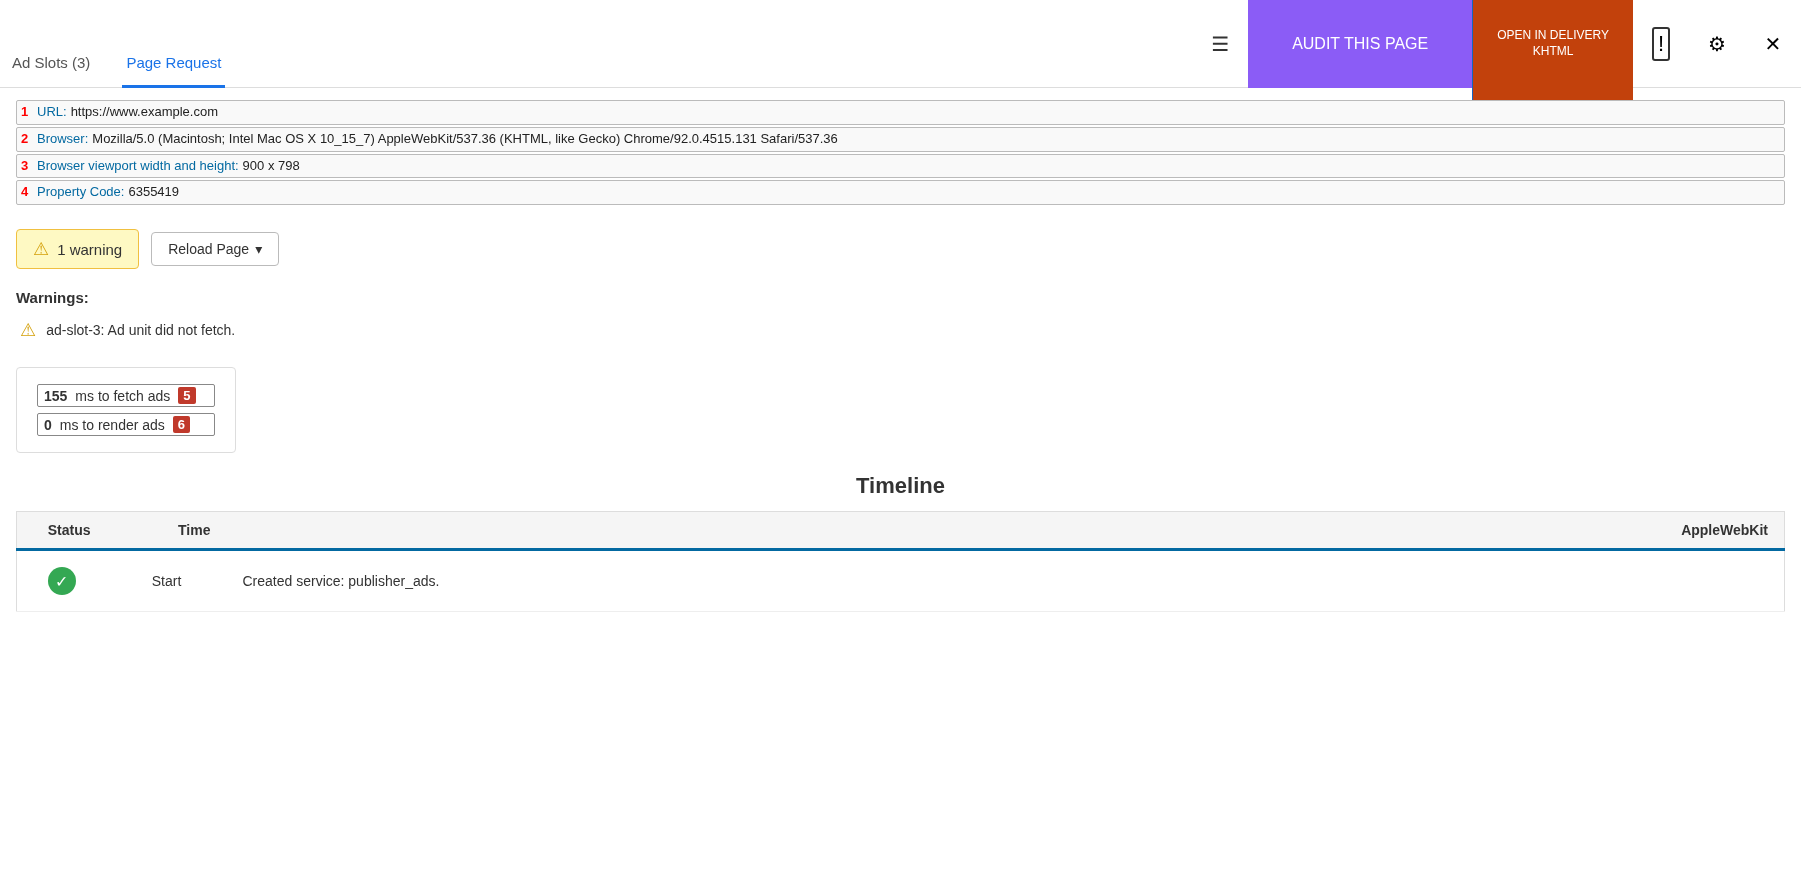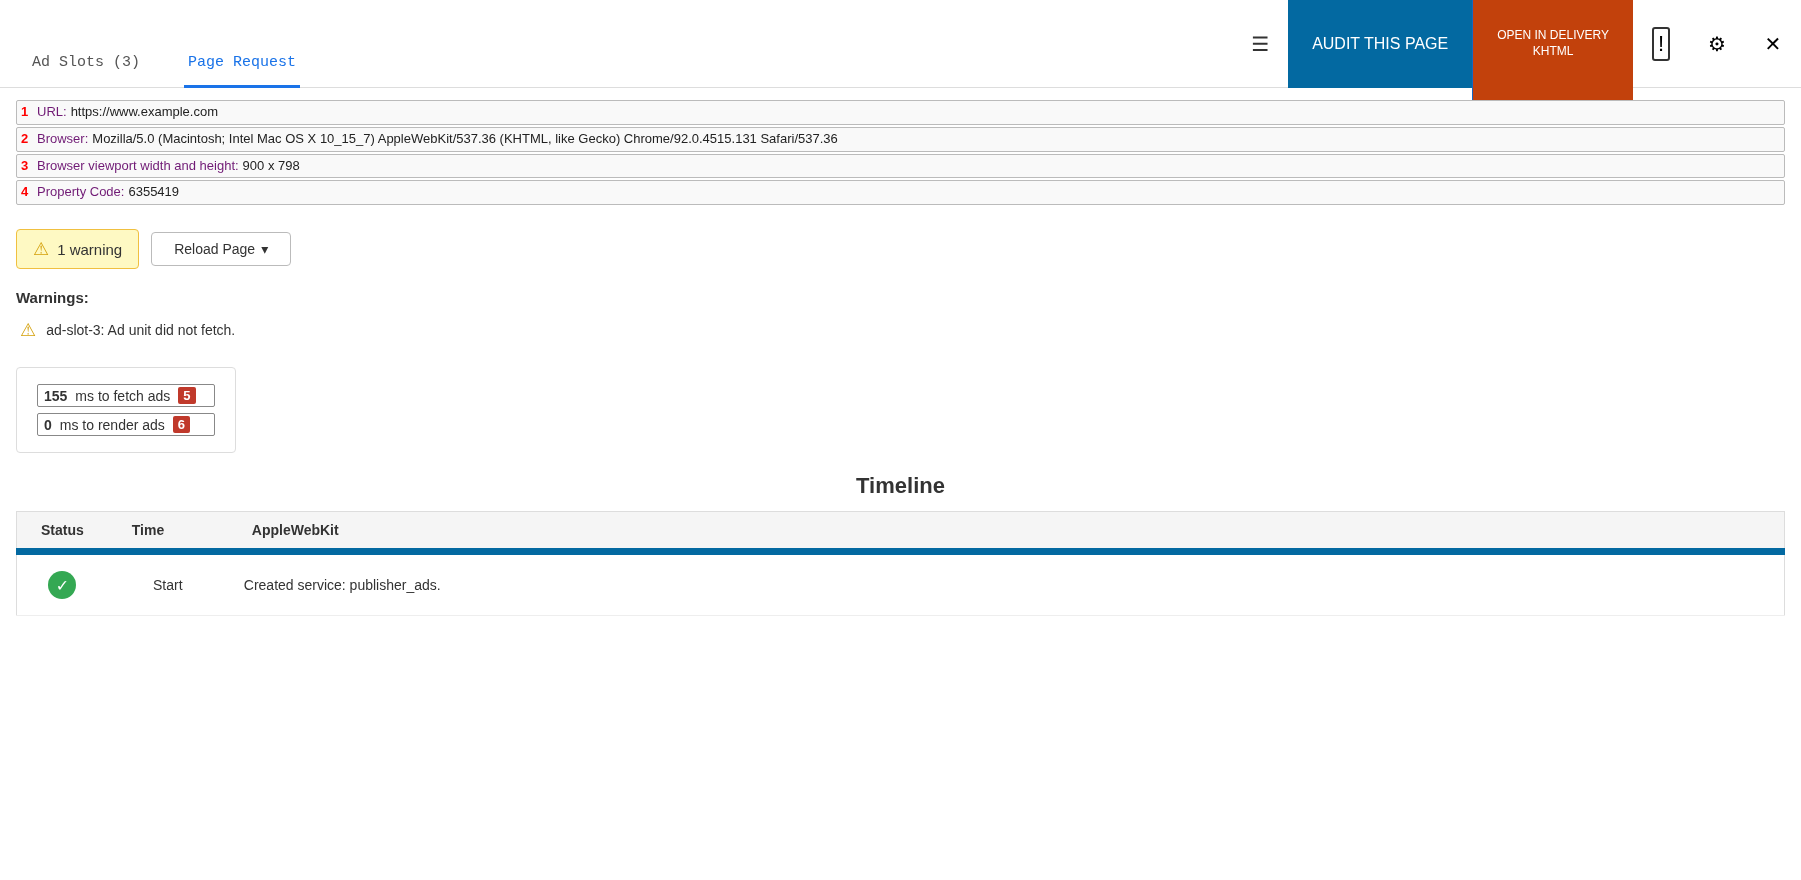--- a/index.html
+++ b/index.html
@@ -9,24 +9,23 @@
     .header {
       display: flex;
       align-items: stretch;
       border-bottom: 1px solid #ddd;
       height: 88px;
       position: relative;
     }
     .tabs {
       display: flex;
       align-items: flex-end;
-      padding: 0 28px;
-      gap: 40px;
+      padding: 0 8px;
+      gap: 28px;
       flex: 1;
-      font-family: Liberation Mono, monospace;
     }
     .tab {
       padding: 8px 4px 14px 4px;
       cursor: pointer;
       font-size: 15px;
       color: #555;
       border-bottom: 3px solid transparent;
       margin-bottom: -1px;
       white-space: nowrap;
     }
@@ -43,24 +42,24 @@
     .hamburger-btn {
       display: flex;
       align-items: center;
       justify-content: center;
       width: 56px;
       height: 88px;
       cursor: pointer;
       font-size: 20px;
     }
     .audit-btn {
-      background: #0369a1;
+      background: #8b5cf6;
       color: #fff;
       border: none;
-      padding: 0 24px;
+      padding: 0 44px;
       font-size: 16px;
       font-weight: 500;
       cursor: pointer;
       height: 88px;
       white-space: nowrap;
     }
     .delivery-btn {
       background: #c2410c;
       color: #fff;
       border: none;
@@ -103,21 +102,21 @@
       padding: 1px 4px;
       background: #f9f9f9;
     }
     .row-num {
       color: red;
       font-weight: bold;
       margin-right: 4px;
       min-width: 12px;
     }
     .row-label {
-      color: #701a75;
+      color: #0369a1;
       margin-right: 4px;
     }
     .row-value {
       color: #222;
     }
 
     
     .warning-section {
       display: flex;
       align-items: center;
@@ -138,21 +137,21 @@
     }
     .warning-icon-badge {
       font-size: 18px;
     }
     .reload-btn {
       display: flex;
       align-items: center;
       gap: 6px;
       border: 1px solid #bbb;
       border-radius: 4px;
-      padding: 8px 22px;
+      padding: 8px 16px;
       font-size: 14px;
       font-weight: 500;
       background: #fff;
       cursor: pointer;
       color: #333;
     }
 
     
     .warnings-label {
       font-weight: bold;
@@ -211,25 +210,25 @@
       margin-bottom: 12px;
       text-align: center;
     }
     .timeline-table {
       width: 100%;
       border-collapse: collapse;
       border: 1px solid #ddd;
     }
     .timeline-table th {
       background: #f5f5f5;
-      text-align: left;
-      padding: 10px 24px;
-      font-size: 14px;
-      font-weight: bold;
-      border-bottom: 7px solid #0369a1;
+      text-align: right;
+      padding: 10px 16px;
+      font-size: 14px;
+      font-weight: bold;
+      border-bottom: 3px solid #0369a1;
     }
     .timeline-table td {
       padding: 16px;
       border-bottom: 1px solid #eee;
       font-size: 14px;
       vertical-align: middle;
     }
     .col-status { width: 90px; text-align: center; }
     .col-time { width: 120px; text-align: center; }
     .green-check {

